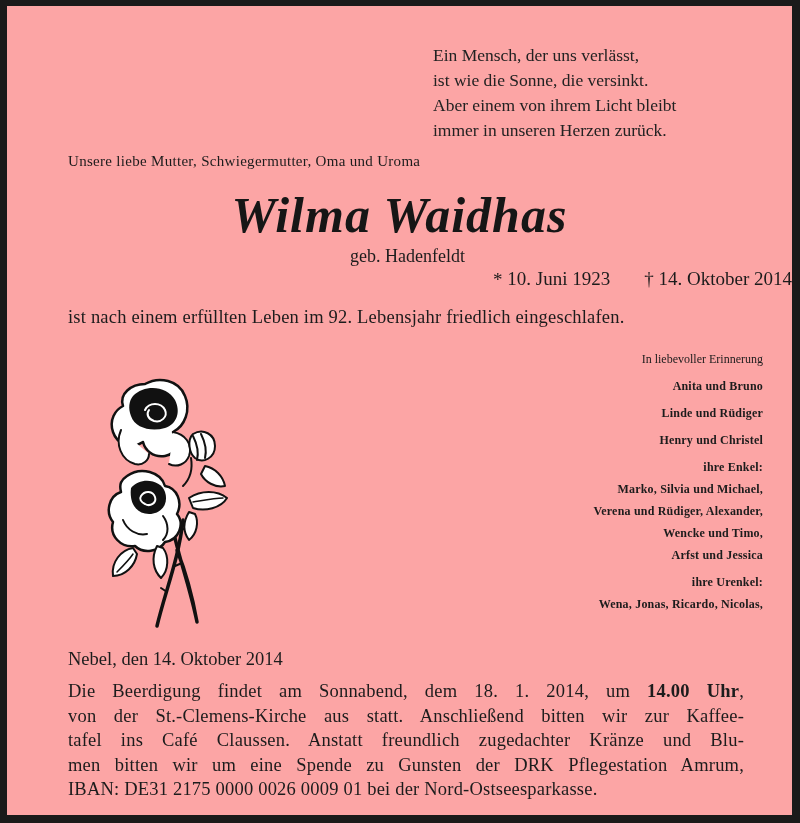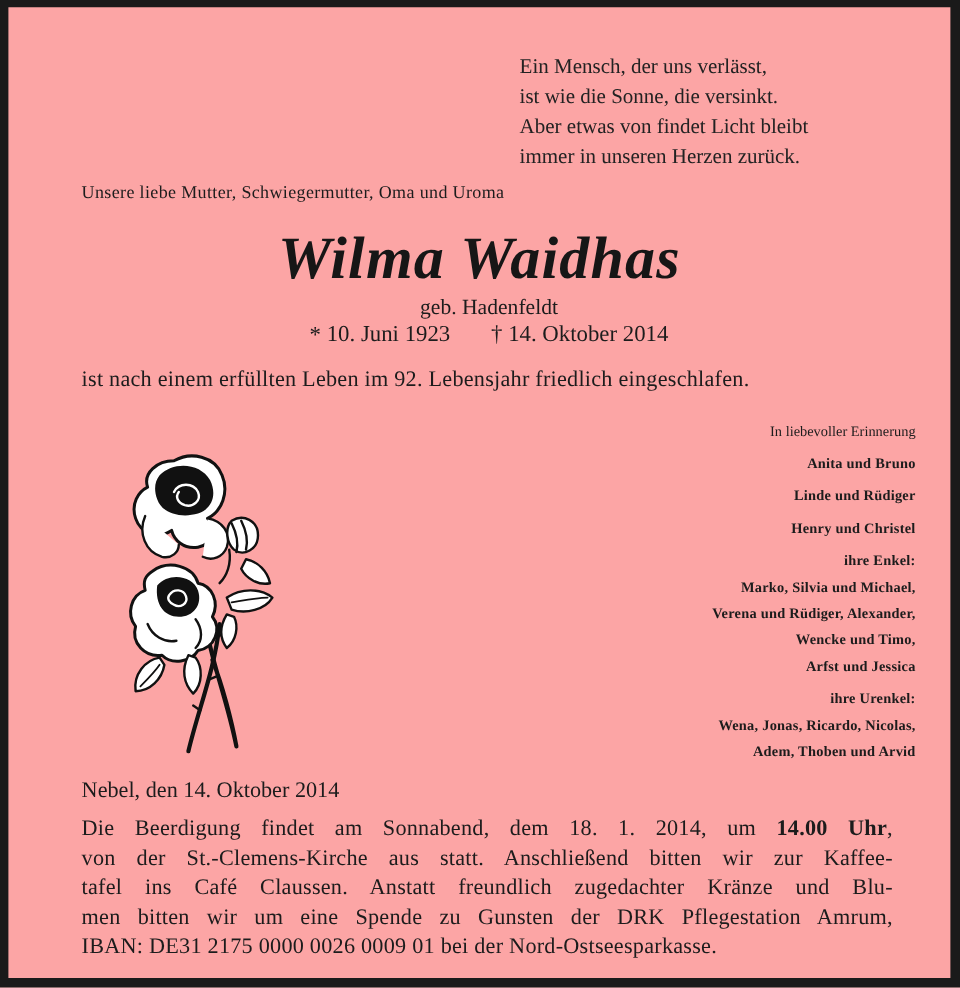--- a/index.html
+++ b/index.html
@@ -37,21 +37,21 @@
     color: #161616;
   }
   .maiden-name {
     position: absolute; left: 0; right: 0; top: 240px;
     text-align: center;
     font-size: 18px;
     padding-left: 16px;
   }
   .dates {
     position: absolute; left: 16px; right: 0; top: 262px;
-    text-align: center;
+    text-align: right;
     font-size: 19px;
   }
   .dates .death-part { margin-left: 34px; }
   .sym-birth { position: relative; top: 1px; }
   .announcement {
     position: absolute; left: 61px; top: 301px;
     font-size: 18.5px; letter-spacing: 0.2px;
   }
   .right-col {
     position: absolute; left: 426px; top: 342px; width: 330px;
@@ -79,21 +79,21 @@
   .funeral-line b { font-weight: 700; }
 </style>
 </head>
 <body>
 
 <div class="page">
 
   <div class="verse">
       <div>Ein Mensch, der uns verlässt,</div>
       <div>ist wie die Sonne, die versinkt.</div>
-      <div>Aber etwas von findet Licht bleibt</div>
+      <div>Aber einem von ihrem Licht bleibt</div>
       <div>immer in unseren Herzen zurück.</div>
     </div>
 
   <div class="salutation">Unsere liebe Mutter, Schwiegermutter, Oma und Uroma</div>
 
   <div class="deceased-name">Wilma Waidhas</div>
 
   <div class="maiden-name">geb. Hadenfeldt</div>
 
   <div class="dates">
@@ -141,21 +141,20 @@
         <div class="mourner wide">Anita und Bruno</div>
         <div class="mourner wide">Linde und Rüdiger</div>
         <div class="mourner wide">Henry und Christel</div>
         <div class="mourner wide">ihre Enkel:</div>
         <div class="mourner tight">Marko, Silvia und Michael,</div>
         <div class="mourner tight">Verena und Rüdiger, Alexander,</div>
         <div class="mourner tight">Wencke und Timo,</div>
         <div class="mourner tight">Arfst und Jessica</div>
         <div class="mourner wide">ihre Urenkel:</div>
         <div class="mourner tight">Wena, Jonas, Ricardo, Nicolas,</div>
-        <div class="mourner tight">Adem, Thoben und Arvid</div>
       </div>
   </div>
 
   <div class="place-date">Nebel, den 14. Oktober 2014</div>
 
   <div class="funeral">
       <div class="funeral-line"><span>Die Beerdigung findet am Sonnabend, dem 18. 1. 2014, um </span><b>14.00 Uhr</b><span>,</span></div>
       <div class="funeral-line"><span>von der St.-Clemens-Kirche aus statt. Anschließend bitten wir zur Kaffee-</span></div>
       <div class="funeral-line"><span>tafel ins Café Claussen. Anstatt freundlich zugedachter Kränze und Blu-</span></div>
       <div class="funeral-line"><span>men bitten wir um eine Spende zu Gunsten der DRK Pflegestation Amrum,</span></div>

